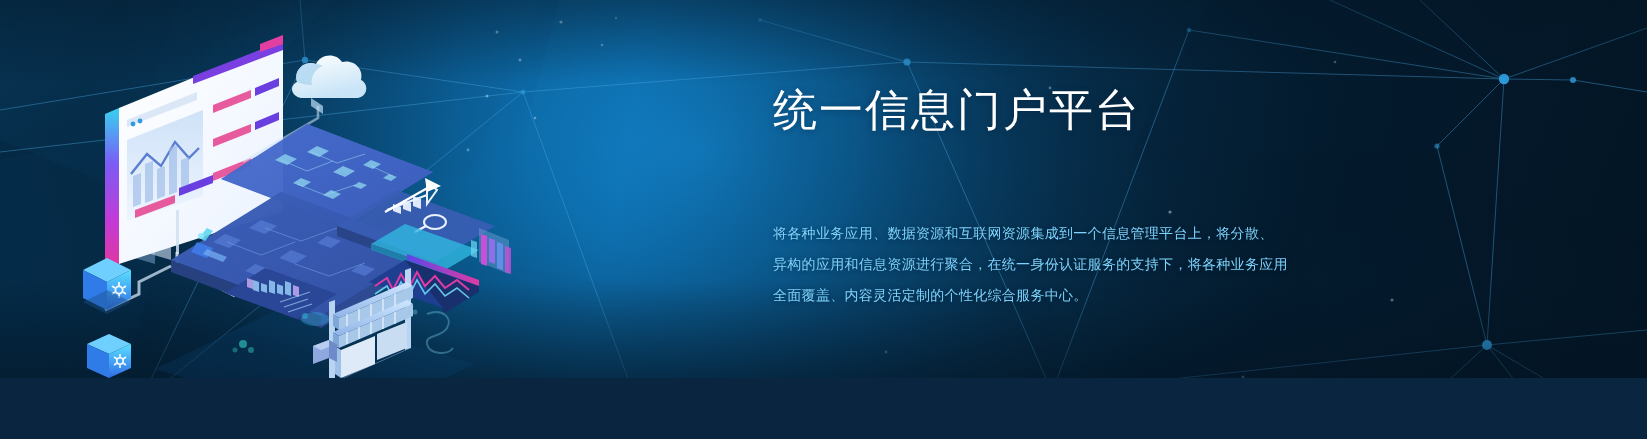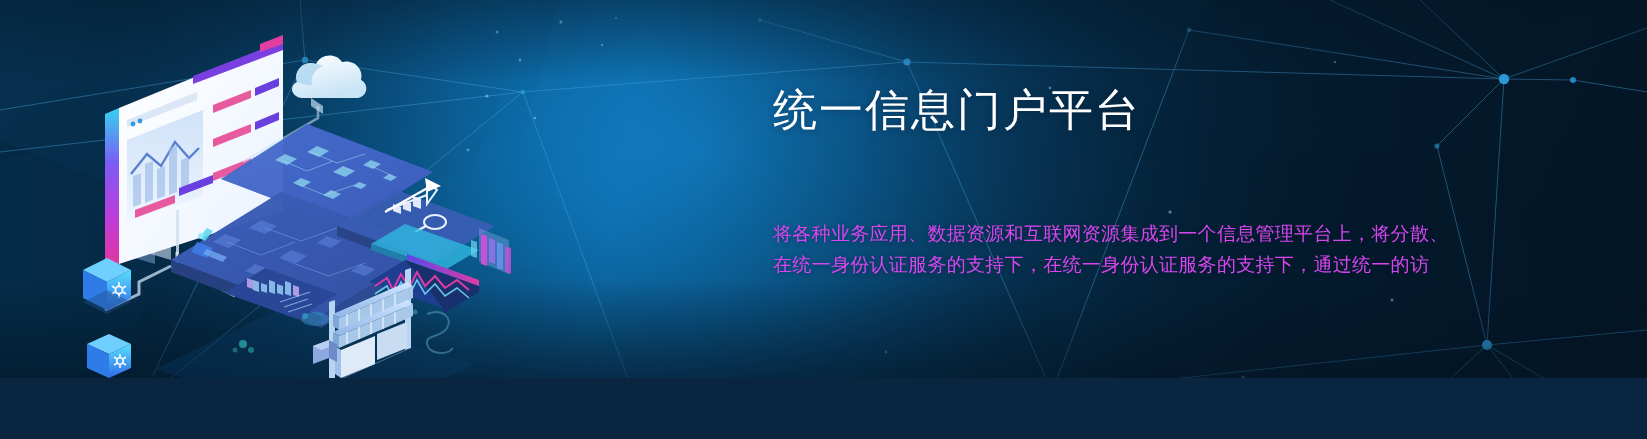--- a/index.html
+++ b/index.html
@@ -49,23 +49,23 @@
     color:#ffffff;
     letter-spacing:2px;
     font-weight:400;
     text-shadow:0 1px 6px rgba(0,30,60,.45);
     margin:0;
     white-space:nowrap;
   }
   #para{
     margin:0;
     position:absolute;top:132px;left:0;width:700px;
-    font-size:19px;
+    font-size:14px;
     line-height:31px;
-    color:#d946ef;
+    color:#7dd3fc;
     letter-spacing:.3px;
     text-shadow:0 1px 4px rgba(0,25,50,.5);
   }
   #para .ln{display:block;white-space:nowrap;}
 </style>
 </head>
 <body>
 
 <div id="banner">
 
@@ -452,17 +452,18 @@
       <circle cx="160" cy="336" r="2.5" fill="#39e0d0" opacity=".35"></circle>
       <circle cx="230" cy="302" r="3" fill="#39c8f0" opacity=".4"></circle>
       <circle cx="96" cy="372" r="2" fill="#6fd8f0" opacity=".3"></circle>
     </g>
   </svg>
 
   <div id="copy">
     <h1 id="title">统一信息门户平台</h1>
     <p id="para">
       <span class="ln">将各种业务应用、数据资源和互联网资源集成到一个信息管理平台上，将分散、</span>
-      <span class="ln">在统一身份认证服务的支持下，在统一身份认证服务的支持下，通过统一的访</span>
+      <span class="ln">异构的应用和信息资源进行聚合，在统一身份认证服务的支持下，将各种业务应用</span>
+      <span class="ln">全面覆盖、内容灵活定制的个性化综合服务中心。</span>
     </p>
   </div>
 
 </div>
 
 </body></html>

